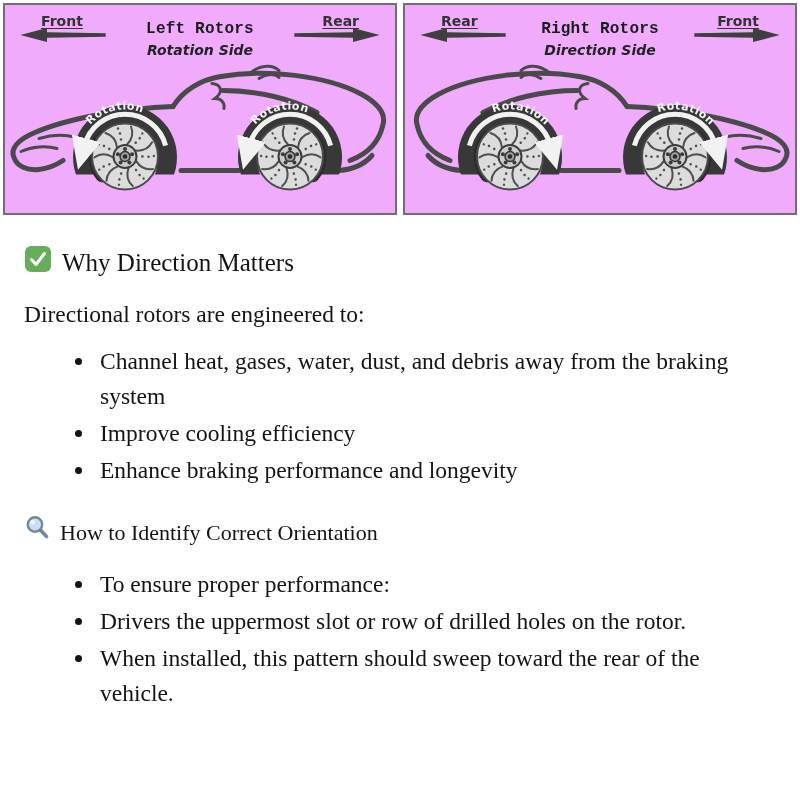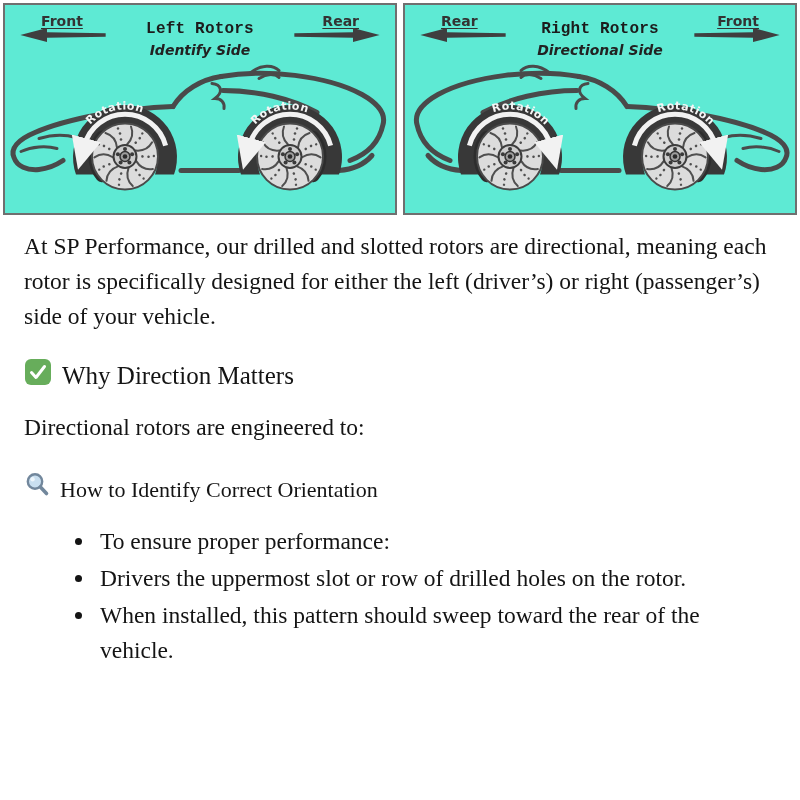--- a/index.html
+++ b/index.html
@@ -1,20 +1,20 @@
 <!DOCTYPE html>
 <html><head>
 <meta charset="utf-8">
 <style>
   html,body{margin:0;padding:0;background:#ffffff;}
   body{width:800px;font-family:"Liberation Serif",serif;color:#141414;}
 
   
   .strip{display:flex;gap:6px;padding:3px 3px 0 3px;}
-  .panel{flex:1;border:2.5px solid #6f6f6f;background:#5eead4;height:212px;position:relative;box-sizing:border-box;overflow:hidden;}
+  .panel{flex:1;border:2.5px solid #6f6f6f;background:#f0abfc;height:212px;position:relative;box-sizing:border-box;overflow:hidden;}
   .panel-header{position:relative;height:52px;text-align:center;}
   .panel-title{font-family:Liberation Mono, monospace;font-weight:bold;font-size:16px;line-height:26px;color:#1c1c1c;letter-spacing:0.2px;padding-top:11px;}
   .panel-sub{font-family:"DejaVu Sans",sans-serif;font-weight:bold;font-style:italic;font-size:14px;color:#222;}
   .dir{position:absolute;top:8px;width:96px;}
   .dir.left-pos{left:10px;}
   .dir.right-pos{right:10px;}
   .dir-word{display:block;font-family:"DejaVu Sans",sans-serif;font-weight:bold;font-size:14px;color:#333;text-decoration:underline;text-underline-offset:2px;}
   .dir.left-pos .dir-word{padding-left:26px;text-align:left;}
   .dir.right-pos .dir-word{padding-right:26px;text-align:right;}
   .dir-arrow{display:block;margin-top:-2px;}
@@ -106,21 +106,21 @@
 
   <figure class="panel" style="margin:0">
     <div class="panel-header">
       <div class="dir left-pos">
         <span class="dir-word">Front</span>
         <svg class="dir-arrow" width="96" height="16" viewBox="0 0 96 18">
           <polygon points="0,9 30,1 30,6 96,7 96,11 30,12 30,17"></polygon>
         </svg>
       </div>
       <div class="panel-title">Left Rotors</div>
-      <div class="panel-sub">Identify Side</div>
+      <div class="panel-sub">Rotation Side</div>
       <div class="dir right-pos">
         <span class="dir-word">Rear</span>
         <svg class="dir-arrow" width="96" height="16" viewBox="0 0 96 18">
           <polygon points="96,9 66,1 66,6 0,7 0,11 66,12 66,17"></polygon>
         </svg>
       </div>
     </div>
     <svg class="car-svg" viewBox="0 0 390 155">
       <use href="#carL"></use>
       <g>
@@ -138,21 +138,21 @@
 
   <figure class="panel" style="margin:0">
     <div class="panel-header">
       <div class="dir left-pos">
         <span class="dir-word">Rear</span>
         <svg class="dir-arrow" width="96" height="16" viewBox="0 0 96 18">
           <polygon points="0,9 30,1 30,6 96,7 96,11 30,12 30,17"></polygon>
         </svg>
       </div>
       <div class="panel-title">Right Rotors</div>
-      <div class="panel-sub">Directional Side</div>
+      <div class="panel-sub">Direction Side</div>
       <div class="dir right-pos">
         <span class="dir-word">Front</span>
         <svg class="dir-arrow" width="96" height="16" viewBox="0 0 96 18">
           <polygon points="96,9 66,1 66,6 0,7 0,11 66,12 66,17"></polygon>
         </svg>
       </div>
     </div>
     <svg class="car-svg" viewBox="0 0 390 155">
       <use href="#carL" transform="translate(390,0) scale(-1,1)"></use>
       <g>
@@ -163,34 +163,38 @@
       <g>
         <path class="rot-arrow" d="M 229.4,87.1 A 42 42 0 0 1 310.6,87.1" marker-end="url(#ah)"></path>
         <path id="tpRF" d="M 227.4,78.1 A 47 47 0 0 1 312.6,78.1" fill="none"></path>
         <text class="rot-text"><textPath href="#tpRF" startOffset="36">Rotation</textPath></text>
       </g>
     </svg>
   </figure>
 </div>
 
 <div class="article">
-  <p class="intro">At SP Performance, our drilled and slotted rotors are directional, meaning each rotor is specifically designed for either the left (driver’s) or right (passenger’s) side of your vehicle.</p>
 
   <h2 class="why">
     <span class="emoji-box">
       <svg width="28" height="28" viewBox="0 0 28 28">
         <rect x="1" y="1" width="26" height="26" rx="6" fill="#67ad5b"></rect>
         <path d="M 7.5,14.5 L 12,19.5 L 20.5,8.5" stroke="#ffffff" stroke-width="3" fill="none" stroke-linecap="round" stroke-linejoin="round"></path>
       </svg>
     </span>
     <span>Why Direction Matters</span>
   </h2>
 
   <p class="lead">Directional rotors are engineered to:</p>
 
+  <ul class="blist">
+    <li>Channel heat, gases, water, dust, and debris away from the braking system</li>
+    <li>Improve cooling efficiency</li>
+    <li>Enhance braking performance and longevity</li>
+  </ul>
 
   <h3 class="how">
     <span class="emoji-box">
       <svg width="28" height="28" viewBox="0 0 28 28">
         <circle cx="11" cy="10.5" r="7.2" fill="#c9dff0" stroke="#72879c" stroke-width="2.4"></circle>
         <circle cx="8.6" cy="8.2" r="2.2" fill="#eef6fc"></circle>
         <line x1="16.4" y1="16" x2="22.5" y2="22.5" stroke="#72879c" stroke-width="3.6" stroke-linecap="round"></line>
       </svg>
     </span>
     <span>How to Identify Correct Orientation</span>

